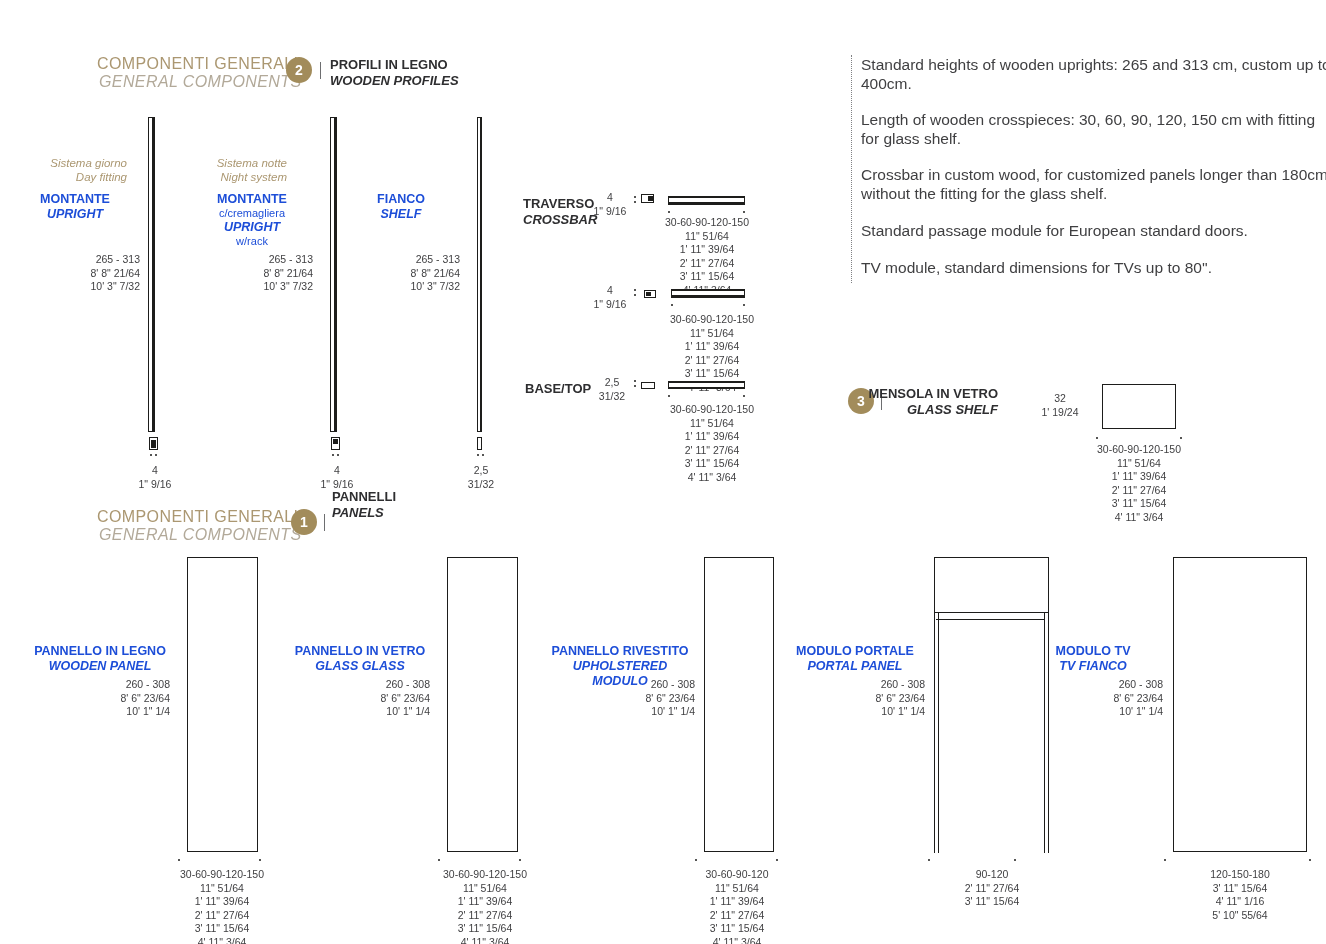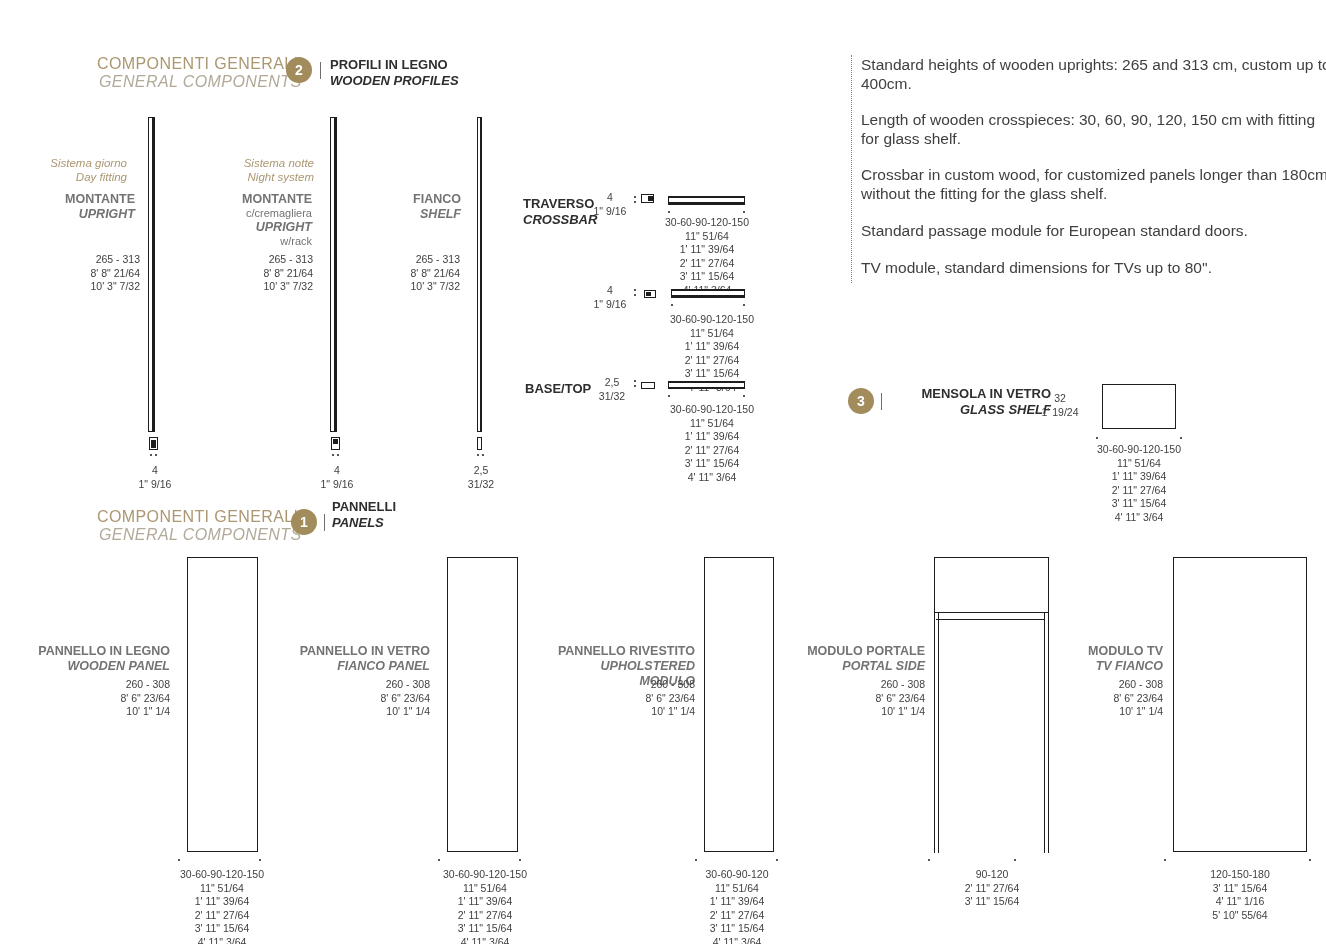--- a/index.html
+++ b/index.html
@@ -13,21 +13,21 @@
   .c { text-align:center; }
   .it { font-style:italic; }
   .dims { font-size:10.5px; line-height:13.5px; white-space:pre-line; color:#3f3f41; }
   .eyebrow1 { font-size:16px; letter-spacing:.4px; color:#ab9771; line-height:18px; }
   .eyebrow2 { font-size:16px; letter-spacing:.4px; color:#b2a999; font-style:italic; line-height:18px; }
   .badge { width:26px; height:26px; border-radius:50%; background:#a28c5b; color:#fff;
            font-size:14px; font-weight:bold; text-align:center; line-height:26px; }
   .sep { width:1px; background:#6d6e70; }
   .stitle { font-size:13px; font-weight:bold; line-height:15.5px; color:#2e2e30; }
   .sysname { font-size:11.5px; font-style:italic; color:#ab9771; line-height:14px; }
-  .pname { font-size:12.5px; font-weight:bold; line-height:15px; color:#737373; }
+  .pname { font-size:12.5px; font-weight:bold; line-height:15px; color:#1d4ed8;text-align:center; }
   .sub { font-size:11px; font-weight:normal; line-height:13px; }
   .vprofile { width:7px; border:1px solid #1d1d1b; border-left-width:1.5px; border-right-width:3px; background:#fff; }
   .vprofile.thin { width:5px; border-left-width:1px; border-right-width:2px; }
   .hbar { height:9px; border:1px solid #1d1d1b; border-top-width:2px; border-bottom-width:3px; background:#fff; }
   .hbar.flat { height:8px; border-bottom-width:2px; }
   .box { border:1.5px solid #1d1d1b; background:#fff; }
   .box1 { border:1px solid #1d1d1b; background:#fff; }
   .icon { border:1px solid #1d1d1b; background:#fff; }
   .icon > i { position:absolute; background:#1d1d1b; display:block; }
   .doth { width:2px; height:2px; background:#1d1d1b; border-radius:50%; box-shadow:5px 0 0 #1d1d1b; }
@@ -62,21 +62,21 @@
 8' 8" 21/64
 10' 3" 7/32</div>
 <div class="abs vprofile" style="left:148px;top:117px;height:315px;"></div>
 <div class="abs icon" style="left:149px;top:437px;width:9px;height:13px;">
     <i style="left:1px;top:2px;width:5px;height:8px;"></i>
   </div>
 <div class="abs doth" style="left:150px;top:454px;"></div>
 <div class="abs dims c" style="left:115px;top:464px;width:80px;">4
 1" 9/16</div>
 
-<div class="abs sysname r" style="left:194px;top:156px;width:120px;">
+<div class="abs sysname r" style="left:167px;top:156px;width:120px;">
   <div>Sistema notte</div>
   <div>Night system</div>
 </div>
 <div class="abs pname r" style="left:192px;top:192px;width:120px;">
   <div>MONTANTE</div>
   <div class="sub">c/cremagliera</div>
   <div class="it">UPRIGHT</div>
   <div class="sub">w/rack</div>
 </div>
 <div class="abs dims r" style="left:193px;top:253px;width:120px;">265 - 313
@@ -157,41 +157,41 @@
 
 <div class="abs dotline" style="left:851px;top:55px;height:228px;"></div>
 <div class="abs note" style="left:861px;top:55px;width:475px;">Standard heights of wooden uprights: 265 and 313 cm, custom up to 400cm.</div>
 <div class="abs note" style="left:861px;top:110px;width:475px;">Length of wooden crosspieces: 30, 60, 90, 120, 150 cm with fitting for glass shelf.</div>
 <div class="abs note" style="left:861px;top:165px;width:475px;">Crossbar in custom wood, for customized panels longer than 180cm, without the fitting for the glass shelf.</div>
 <div class="abs note" style="left:861px;top:221px;width:475px;">Standard passage module for European standard doors.</div>
 <div class="abs note" style="left:861px;top:258px;width:475px;">TV module, standard dimensions for TVs up to 80''.</div>
 
 <div class="abs badge" style="left:848px;top:388px;">3</div>
 <div class="abs sep" style="left:881px;top:393px;height:17px;"></div>
-<div class="abs stitle r" style="left:921px;top:386px;width:130px;">
+<div class="abs stitle r" style="left:868px;top:386px;width:130px;">
   <div>MENSOLA IN VETRO</div>
   <div class="it">GLASS SHELF</div>
 </div>
 <div class="abs dims c" style="left:1025px;top:392px;width:70px;">32
 1' 19/24</div>
 <div class="abs box1" style="left:1102px;top:384px;width:74px;height:45px;"></div>
 <div class="abs dot1" style="left:1096px;top:437px;"></div>
 <div class="abs dot1" style="left:1180px;top:437px;"></div>
 <div class="abs dims c" style="left:1069px;top:443px;width:140px;">30-60-90-120-150
 11" 51/64
 1' 11" 39/64
 2' 11" 27/64
 3' 11" 15/64
 4' 11" 3/64</div>
 
 <div class="abs eyebrow1" style="left:97px;top:508px;">COMPONENTI GENERALI</div>
 <div class="abs eyebrow2" style="left:99px;top:526px;">GENERAL COMPONENTS</div>
 <div class="abs badge" style="left:291px;top:509px;">1</div>
 <div class="abs sep" style="left:324px;top:514px;height:17px;"></div>
-<div class="abs stitle" style="left:332px;top:499px;">
+<div class="abs stitle" style="left:332px;top:489px;">
   <div>PANNELLI</div>
   <div class="it">PANELS</div>
 </div>
 
 <div class="abs pname r" style="left:30px;top:644px;width:140px;">
   <div>PANNELLO IN LEGNO</div>
   <div class="it">WOODEN PANEL</div>
 </div>
 <div class="abs dims r" style="left:30px;top:678px;width:140px;">260 - 308
 8' 6" 23/64
@@ -201,21 +201,21 @@
 <div class="abs dot1" style="left:259px;top:859px;"></div>
 <div class="abs dims c" style="left:147px;top:868px;width:150px;">30-60-90-120-150
 11" 51/64
 1' 11" 39/64
 2' 11" 27/64
 3' 11" 15/64
 4' 11" 3/64</div>
 
 <div class="abs pname r" style="left:290px;top:644px;width:140px;">
   <div>PANNELLO IN VETRO</div>
-  <div class="it">FIANCO PANEL</div>
+  <div class="it">GLASS GLASS</div>
 </div>
 <div class="abs dims r" style="left:290px;top:678px;width:140px;">260 - 308
 8' 6" 23/64
 10' 1" 1/4</div>
 <div class="abs box" style="left:447px;top:557px;width:71px;height:295px;"></div>
 <div class="abs dot1" style="left:438px;top:859px;"></div>
 <div class="abs dot1" style="left:519px;top:859px;"></div>
 <div class="abs dims c" style="left:410px;top:868px;width:150px;">30-60-90-120-150
 11" 51/64
 1' 11" 39/64
@@ -235,21 +235,21 @@
 <div class="abs dot1" style="left:776px;top:859px;"></div>
 <div class="abs dims c" style="left:662px;top:868px;width:150px;">30-60-90-120
 11" 51/64
 1' 11" 39/64
 2' 11" 27/64
 3' 11" 15/64
 4' 11" 3/64</div>
 
 <div class="abs pname r" style="left:785px;top:644px;width:140px;">
   <div>MODULO PORTALE</div>
-  <div class="it">PORTAL SIDE</div>
+  <div class="it">PORTAL PANEL</div>
 </div>
 <div class="abs dims r" style="left:785px;top:678px;width:140px;">260 - 308
 8' 6" 23/64
 10' 1" 1/4</div>
 <div class="abs vleg" style="left:934px;top:557px;height:296px;"></div>
 <div class="abs vleg" style="left:1044px;top:557px;height:296px;"></div>
 <div class="abs box1" style="left:934px;top:557px;width:115px;height:56px;"></div>
 <div class="abs hline" style="left:936px;top:619px;width:108px;"></div>
 <div class="abs dot1" style="left:928px;top:859px;"></div>
 <div class="abs dot1" style="left:1014px;top:859px;"></div>

